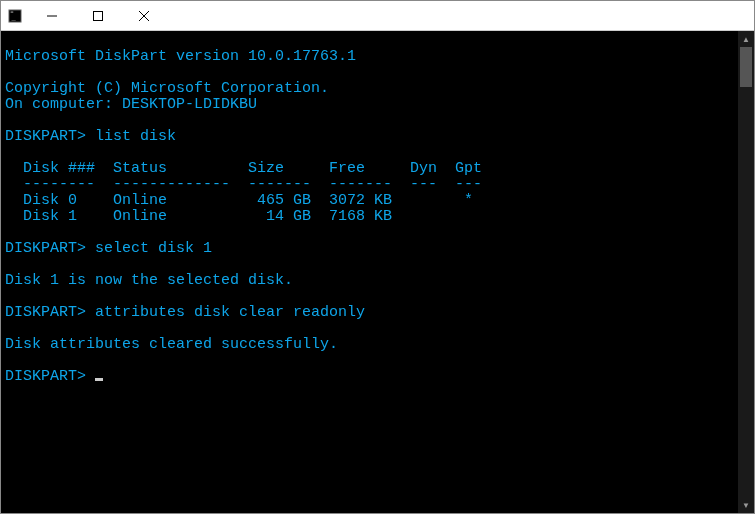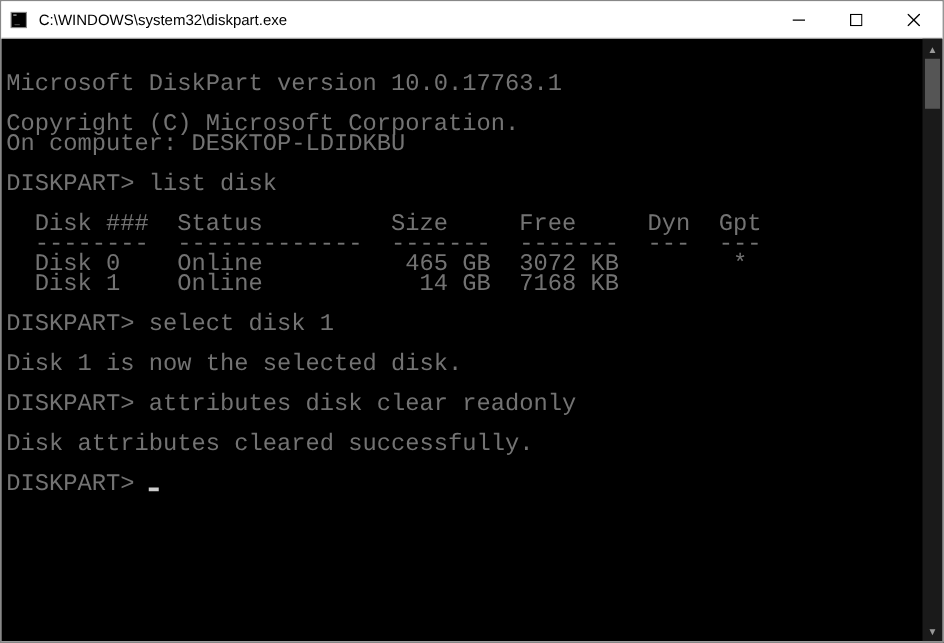--- a/index.html
+++ b/index.html
@@ -43,24 +43,24 @@
     }
     .win-btn svg { width: 10px; height: 10px; stroke: #000; stroke-width: 1; fill: none; }
     .terminal {
       background: #000;
       height: calc(100% - 30px);
       position: relative;
       display: flex;
     }
     .term-content {
       flex: 1;
-      padding: 12px 4px;
-      color: #737373;
+      padding: 2px 4px;
+      color: #0ea5e9;
       font-family: Consolas, "Courier New", monospace;
-      font-size: 19px;
+      font-size: 15px;
       line-height: 16px;
       white-space: pre;
       overflow: hidden;
     }
     .scrollbar {
       width: 16px;
       background: #1a1a1a;
       position: relative;
     }
     .scrollbar-thumb {
@@ -98,21 +98,20 @@
 <body>
 
 <div class="titlebar">
   <div class="titlebar-icon">
     <svg viewBox="0 0 16 16">
         <rect x="1" y="1" width="14" height="14" fill="#000" stroke="#888" stroke-width="1"></rect>
         <rect x="3" y="3" width="3" height="1" fill="#ccc"></rect>
         <text x="4" y="11" font-size="8" fill="#ccc" font-family="monospace">_</text>
       </svg>
   </div>
-  <div class="titlebar-title">C:\WINDOWS\system32\diskpart.exe</div>
   <div class="win-controls">
     <div class="win-btn">
       <svg viewBox="0 0 10 10">
           <line x1="0" y1="5" x2="10" y2="5"></line>
         </svg>
     </div>
     <div class="win-btn">
       <svg viewBox="0 0 10 10">
           <rect x="0.5" y="0.5" width="9" height="9"></rect>
         </svg>

